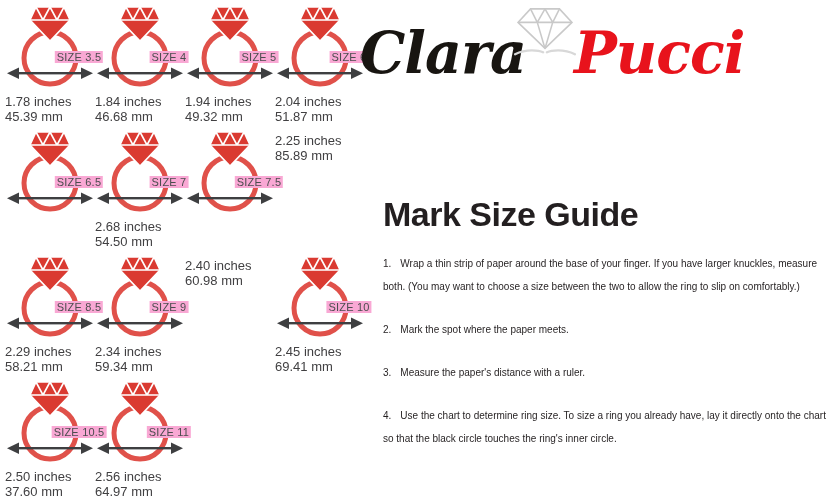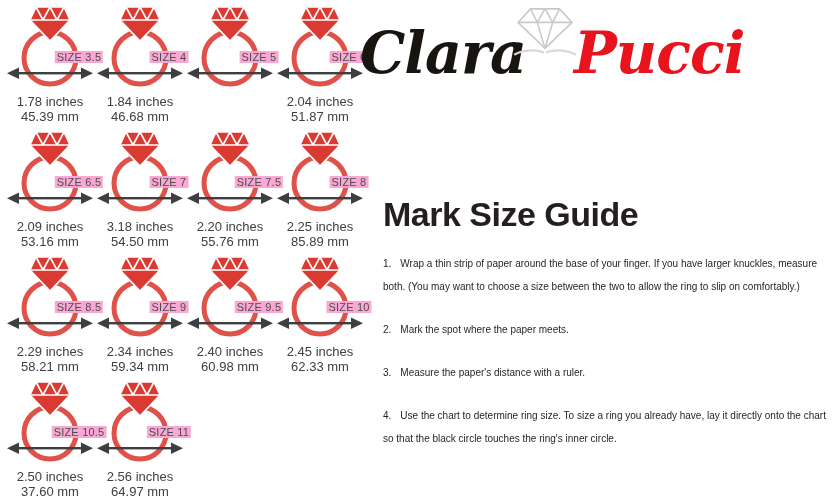--- a/index.html
+++ b/index.html
@@ -28,21 +28,21 @@
   .ring-svg{display:block;width:90px;height:86px;}
   .band{fill:none;stroke:var(--ring-red);stroke-width:5;}
   .gem{fill:var(--gem-red);stroke:#fff;stroke-width:1.6;}
   .gem-facets{fill:none;stroke:#fff;stroke-width:1.6;}
   .arrow{fill:var(--arrow-dark);}
   .size-label{
     position:absolute;left:50%;top:52px;transform:translate(-50%,-50%);
     background:#f9a8d4;padding:0 2px;white-space:nowrap;
     font-size:11px;color:var(--size-label-gray);letter-spacing:0.2px;margin-left:29px;
   }
-  .meas{margin-top:3px;text-align:center;font-size:13px;line-height:15px;color:var(--measurement-gray);}
+  .meas{margin-top:3px;font-size:13px;line-height:15px;color:var(--measurement-gray);}
   
   .brand{position:absolute;left:356px;top:8px;width:480px;height:100px;}
   .brand-word{
     position:absolute;font-family:"DejaVu Serif",serif;font-style:italic;font-weight:700;
     font-size:57px;line-height:1;letter-spacing:-1px;white-space:nowrap;text-align:right;
   }
   .brand-clara{left:4px;top:16px;color:var(--logo-black);}
   .brand-pucci{left:218px;top:16px;color:var(--logo-red);}
   .brand-diamond{position:absolute;left:158px;top:-2px;width:62px;height:54px;}
   .bd-line{fill:none;stroke:var(--logo-diamond-gray);stroke-width:1.6;}
@@ -116,20 +116,24 @@
             <path class="gem-facets" d="M25,15 H65 M31,2 L38,15 M59,2 L52,15 M45,2 L38,15 M45,2 L52,15"></path>
           </g>
           <g class="arrow">
             <rect x="11" y="67" width="68" height="2.4"></rect>
             <polygon points="2,68.2 14,62.4 14,74"></polygon>
             <polygon points="88,68.2 76,62.4 76,74"></polygon>
           </g>
         </svg>
         <span class="size-label">SIZE 5</span>
       </div>
+      <div class="meas">
+        <div class="inches">1.94 inches</div>
+        <div class="mm">49.32 mm</div>
+      </div>
     </div>
 
 
     <div class="cell">
       <div class="fig">
         <svg class="ring-svg" viewBox="0 0 90 86" aria-hidden="true">
           <circle class="band" cx="45" cy="53" r="26"></circle>
           <g>
             <polygon class="gem" points="31,2 59,2 65,15 45,36 25,15"></polygon>
             <path class="gem-facets" d="M25,15 H65 M31,2 L38,15 M59,2 L52,15 M45,2 L38,15 M45,2 L52,15"></path>
@@ -157,86 +161,63 @@
             <path class="gem-facets" d="M25,15 H65 M31,2 L38,15 M59,2 L52,15 M45,2 L38,15 M45,2 L52,15"></path>
           </g>
           <g class="arrow">
             <rect x="11" y="67" width="68" height="2.4"></rect>
             <polygon points="2,68.2 14,62.4 14,74"></polygon>
             <polygon points="88,68.2 76,62.4 76,74"></polygon>
           </g>
         </svg>
         <span class="size-label">SIZE 6.5</span>
       </div>
-      <div class="meas">
-        <div class="inches">2.09 inches</div>
-        <div class="mm">53.16 mm</div>
-      </div>
     </div>
 
     <div class="cell">
       <div class="fig">
         <svg class="ring-svg" viewBox="0 0 90 86" aria-hidden="true">
           <circle class="band" cx="45" cy="53" r="26"></circle>
           <g>
             <polygon class="gem" points="31,2 59,2 65,15 45,36 25,15"></polygon>
             <path class="gem-facets" d="M25,15 H65 M31,2 L38,15 M59,2 L52,15 M45,2 L38,15 M45,2 L52,15"></path>
           </g>
           <g class="arrow">
             <rect x="11" y="67" width="68" height="2.4"></rect>
             <polygon points="2,68.2 14,62.4 14,74"></polygon>
             <polygon points="88,68.2 76,62.4 76,74"></polygon>
           </g>
         </svg>
         <span class="size-label">SIZE 7</span>
       </div>
       <div class="meas">
-        <div class="inches">3.18 inches</div>
+        <div class="inches">2.68 inches</div>
         <div class="mm">54.50 mm</div>
       </div>
     </div>
 
     <div class="cell">
       <div class="fig">
         <svg class="ring-svg" viewBox="0 0 90 86" aria-hidden="true">
           <circle class="band" cx="45" cy="53" r="26"></circle>
           <g>
             <polygon class="gem" points="31,2 59,2 65,15 45,36 25,15"></polygon>
             <path class="gem-facets" d="M25,15 H65 M31,2 L38,15 M59,2 L52,15 M45,2 L38,15 M45,2 L52,15"></path>
           </g>
           <g class="arrow">
             <rect x="11" y="67" width="68" height="2.4"></rect>
             <polygon points="2,68.2 14,62.4 14,74"></polygon>
             <polygon points="88,68.2 76,62.4 76,74"></polygon>
           </g>
         </svg>
         <span class="size-label">SIZE 7.5</span>
       </div>
-      <div class="meas">
-        <div class="inches">2.20 inches</div>
-        <div class="mm">55.76 mm</div>
-      </div>
-    </div>
-
-    <div class="cell">
-      <div class="fig">
-        <svg class="ring-svg" viewBox="0 0 90 86" aria-hidden="true">
-          <circle class="band" cx="45" cy="53" r="26"></circle>
-          <g>
-            <polygon class="gem" points="31,2 59,2 65,15 45,36 25,15"></polygon>
-            <path class="gem-facets" d="M25,15 H65 M31,2 L38,15 M59,2 L52,15 M45,2 L38,15 M45,2 L52,15"></path>
-          </g>
-          <g class="arrow">
-            <rect x="11" y="67" width="68" height="2.4"></rect>
-            <polygon points="2,68.2 14,62.4 14,74"></polygon>
-            <polygon points="88,68.2 76,62.4 76,74"></polygon>
-          </g>
-        </svg>
-        <span class="size-label">SIZE 8</span>
-      </div>
+    </div>
+
+    <div class="cell">
       <div class="meas">
         <div class="inches">2.25 inches</div>
         <div class="mm">85.89 mm</div>
       </div>
     </div>
 
     <div class="cell">
       <div class="fig">
         <svg class="ring-svg" viewBox="0 0 90 86" aria-hidden="true">
           <circle class="band" cx="45" cy="53" r="26"></circle>
@@ -274,35 +255,20 @@
         </svg>
         <span class="size-label">SIZE 9</span>
       </div>
       <div class="meas">
         <div class="inches">2.34 inches</div>
         <div class="mm">59.34 mm</div>
       </div>
     </div>
 
     <div class="cell">
-      <div class="fig">
-        <svg class="ring-svg" viewBox="0 0 90 86" aria-hidden="true">
-          <circle class="band" cx="45" cy="53" r="26"></circle>
-          <g>
-            <polygon class="gem" points="31,2 59,2 65,15 45,36 25,15"></polygon>
-            <path class="gem-facets" d="M25,15 H65 M31,2 L38,15 M59,2 L52,15 M45,2 L38,15 M45,2 L52,15"></path>
-          </g>
-          <g class="arrow">
-            <rect x="11" y="67" width="68" height="2.4"></rect>
-            <polygon points="2,68.2 14,62.4 14,74"></polygon>
-            <polygon points="88,68.2 76,62.4 76,74"></polygon>
-          </g>
-        </svg>
-        <span class="size-label">SIZE 9.5</span>
-      </div>
       <div class="meas">
         <div class="inches">2.40 inches</div>
         <div class="mm">60.98 mm</div>
       </div>
     </div>
 
     <div class="cell">
       <div class="fig">
         <svg class="ring-svg" viewBox="0 0 90 86" aria-hidden="true">
           <circle class="band" cx="45" cy="53" r="26"></circle>
@@ -313,21 +279,21 @@
           <g class="arrow">
             <rect x="11" y="67" width="68" height="2.4"></rect>
             <polygon points="2,68.2 14,62.4 14,74"></polygon>
             <polygon points="88,68.2 76,62.4 76,74"></polygon>
           </g>
         </svg>
         <span class="size-label">SIZE 10</span>
       </div>
       <div class="meas">
         <div class="inches">2.45 inches</div>
-        <div class="mm">62.33 mm</div>
+        <div class="mm">69.41 mm</div>
       </div>
     </div>
 
     <div class="cell">
       <div class="fig">
         <svg class="ring-svg" viewBox="0 0 90 86" aria-hidden="true">
           <circle class="band" cx="45" cy="53" r="26"></circle>
           <g>
             <polygon class="gem" points="31,2 59,2 65,15 45,36 25,15"></polygon>
             <path class="gem-facets" d="M25,15 H65 M31,2 L38,15 M59,2 L52,15 M45,2 L38,15 M45,2 L52,15"></path>

